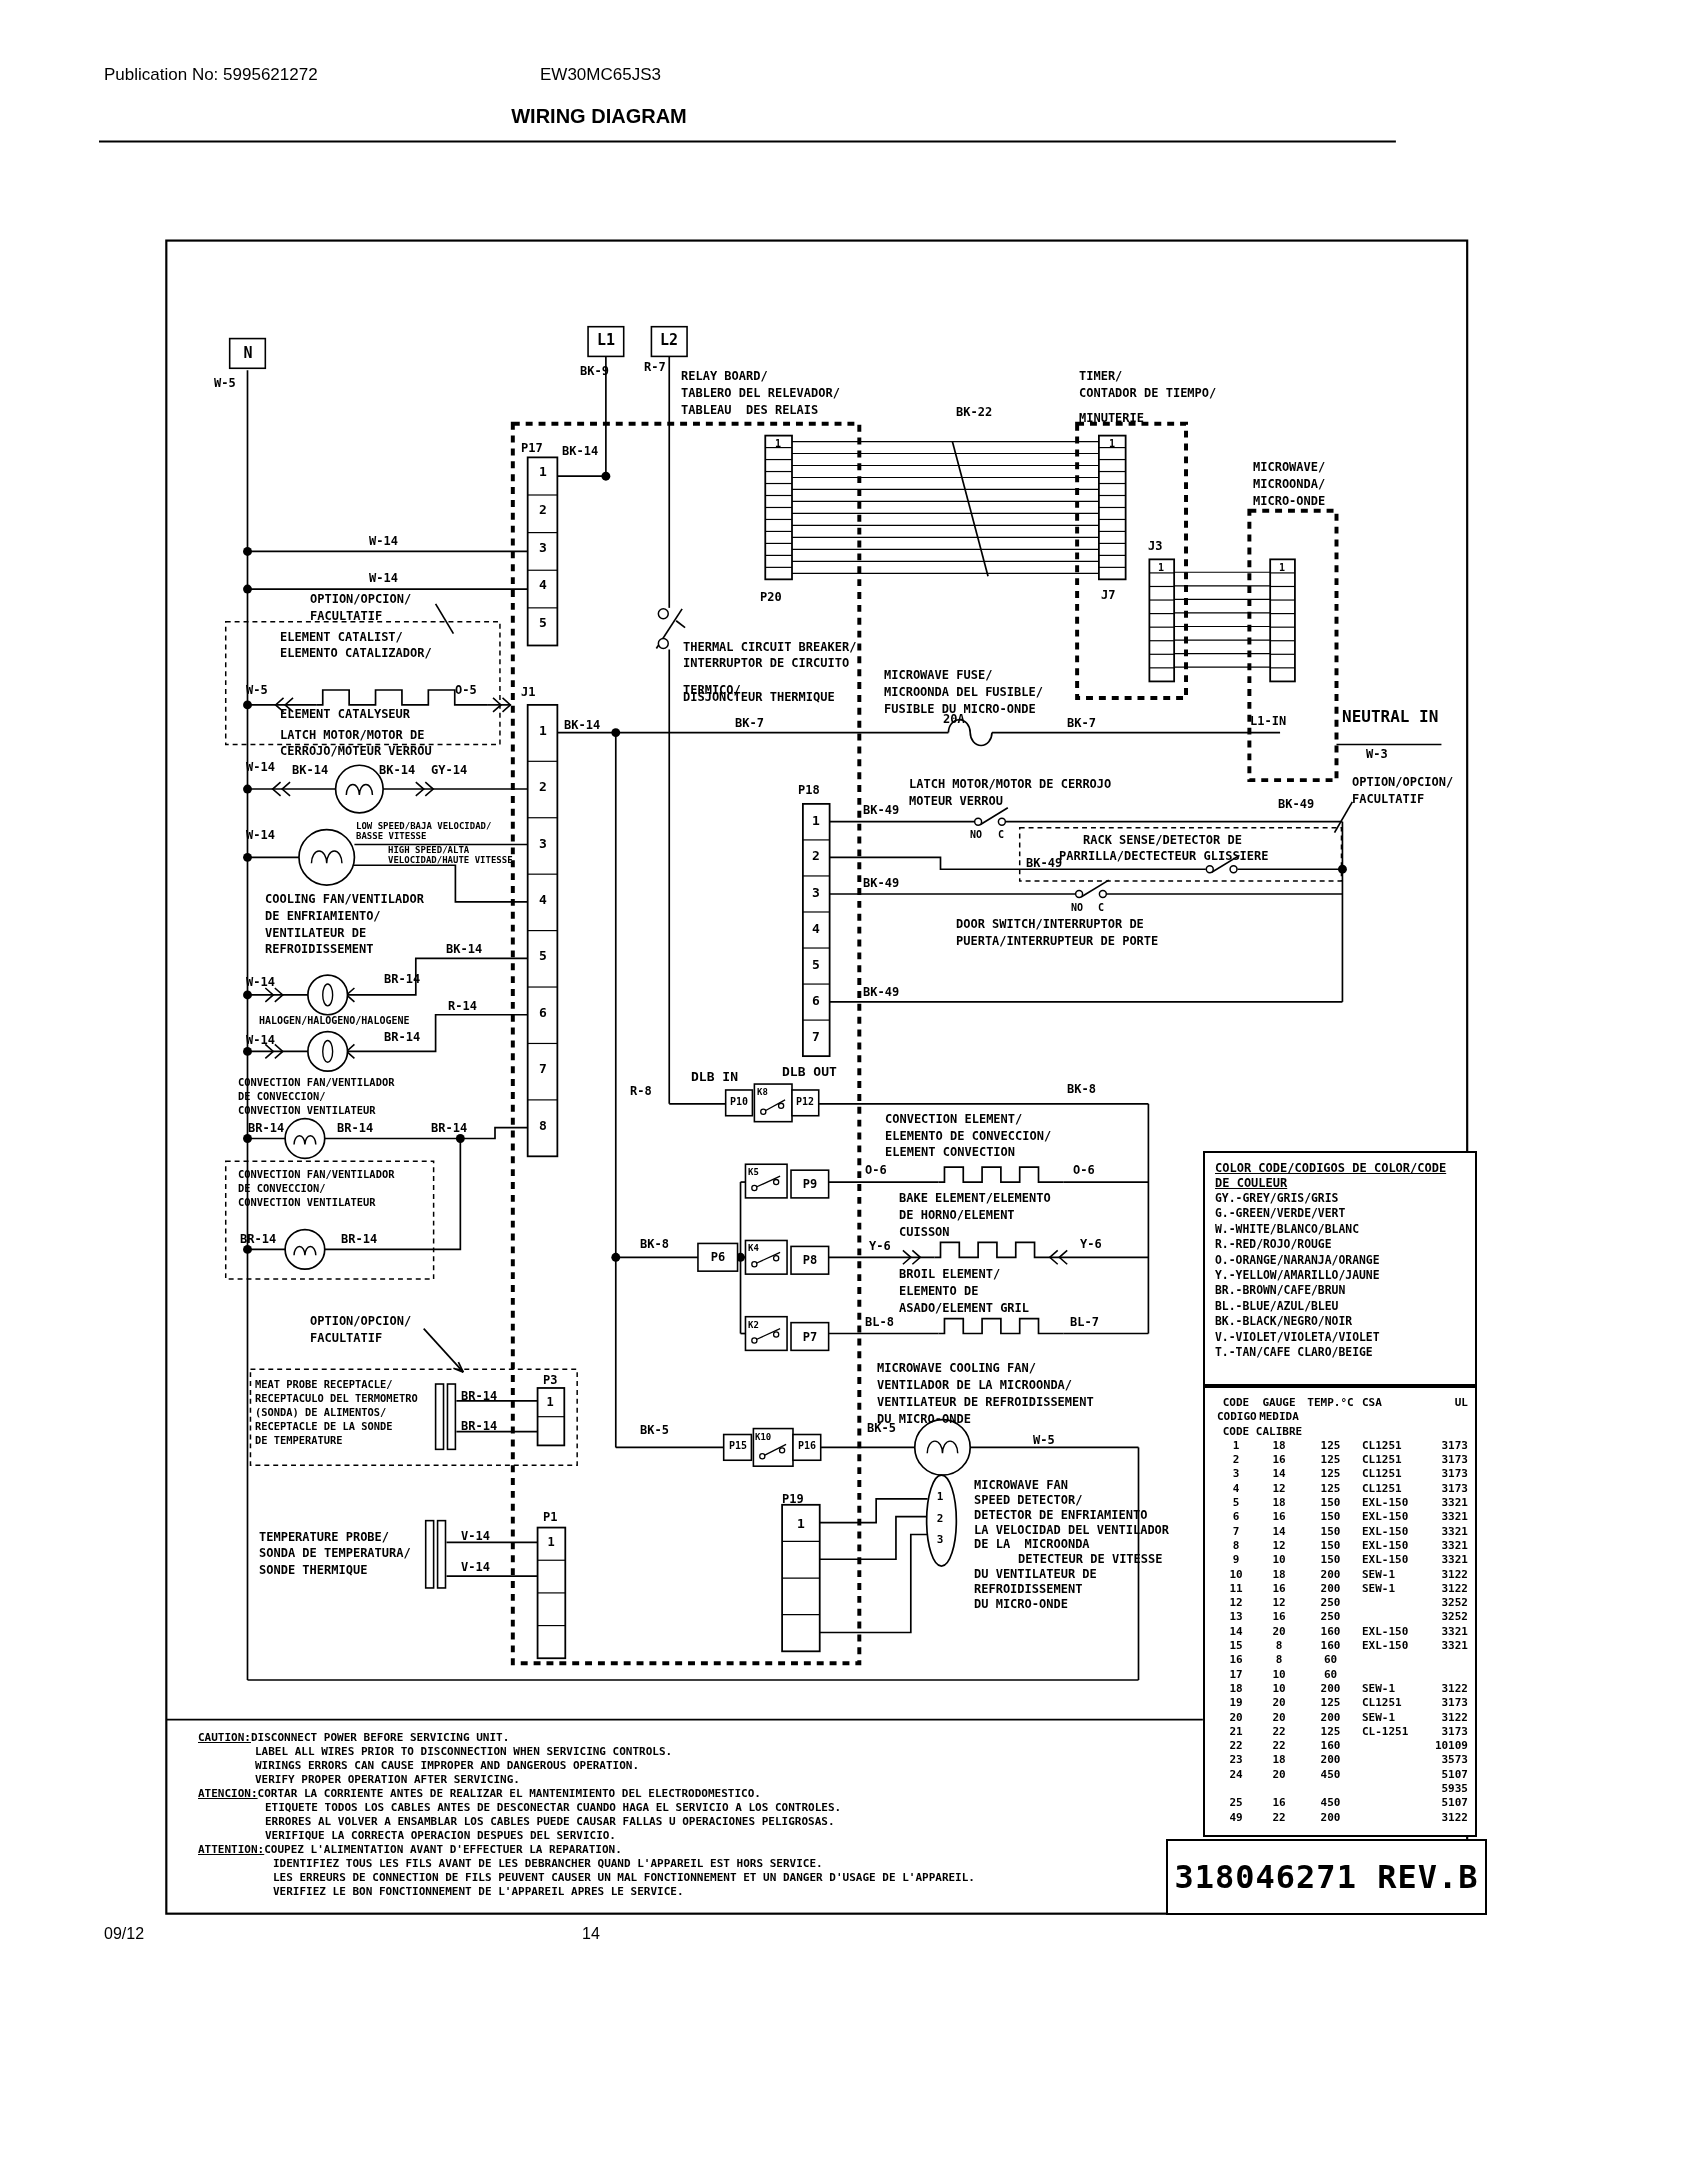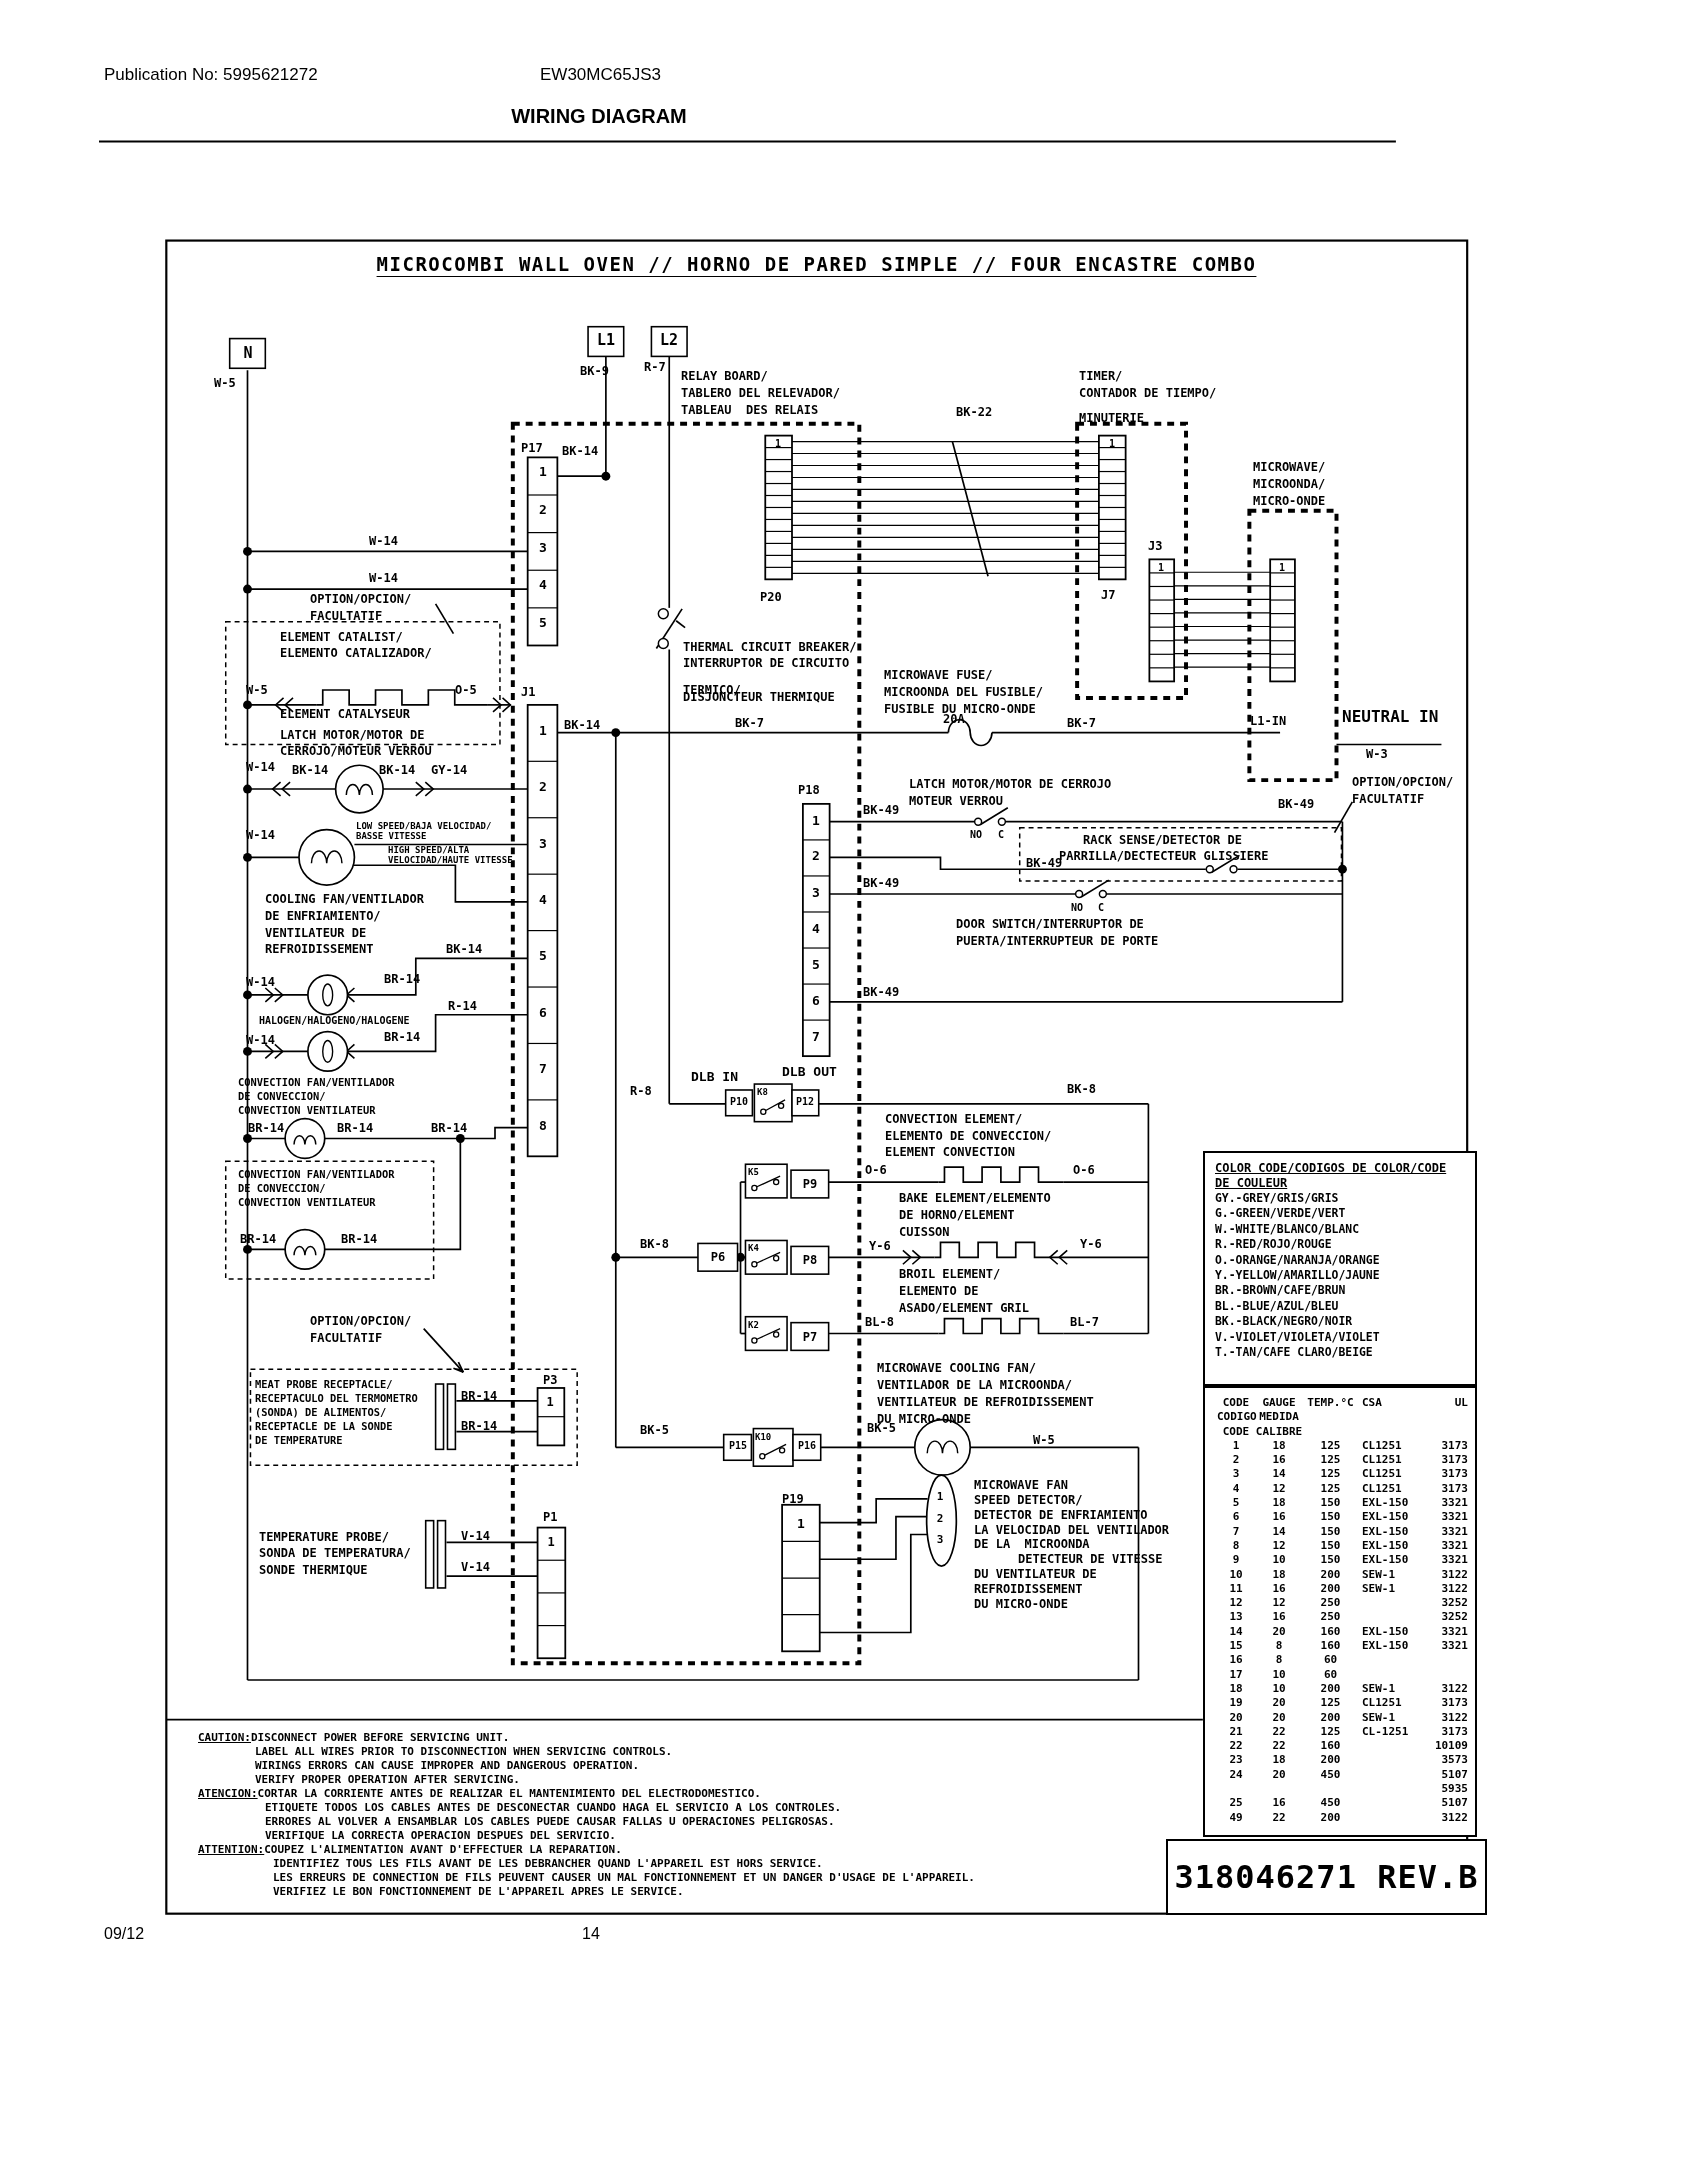--- a/index.html
+++ b/index.html
@@ -300,21 +300,20 @@
       <path d="M297,1268 a5.5,8.8 0 0 1 11,0 a5.5,8.8 0 0 1 11,0" stroke="#000" fill="none" stroke-width="1.5"></path>
       <circle cx="952" cy="1462" r="28" fill="#fff" stroke="#000" stroke-width="1.7"></circle>
       <path d="M936.6,1468 a7.700000000000001,12.320000000000002 0 0 1 15.400000000000002,0 a7.700000000000001,12.320000000000002 0 0 1 15.400000000000002,0" stroke="#000" fill="none" stroke-width="1.5"></path>
       <circle cx="331" cy="1005" r="20" fill="#fff" stroke="#000" stroke-width="1.7"></circle>
       <ellipse cx="331" cy="1005" rx="5" ry="11" stroke="#000" fill="none" stroke-width="1.4"></ellipse>
       <circle cx="331" cy="1062" r="20" fill="#fff" stroke="#000" stroke-width="1.7"></circle>
       <ellipse cx="331" cy="1062" rx="5" ry="11" stroke="#000" fill="none" stroke-width="1.4"></ellipse>
       <ellipse cx="951" cy="1536" rx="15" ry="46" fill="#fff" stroke="#000" stroke-width="1.7"></ellipse>
     </svg>
 
-  <div id="diagram-title">MICROCOMBI WALL OVEN // HORNO DE PARED SIMPLE // FOUR ENCASTRE COMBO</div>
 
   <div id="labels">
       <div class="lbl c" style="left: 248px; top: 346px; font-size: 15px;">N</div>
       <div class="lbl" style="left: 214px; top: 377px; font-size: 12px;">W-5</div>
       <div class="lbl c" style="left: 606px; top: 333px; font-size: 15px;">L1</div>
       <div class="lbl c" style="left: 669px; top: 333px; font-size: 15px;">L2</div>
       <div class="lbl" style="left: 580px; top: 365px; font-size: 12px;">BK-9</div>
       <div class="lbl" style="left: 644px; top: 361px; font-size: 12px;">R-7</div>
       <div class="lbl" style="left: 681px; top: 370px; font-size: 12px;">RELAY BOARD/</div>
       <div class="lbl" style="left: 681px; top: 387px; font-size: 12px;">TABLERO DEL RELEVADOR/</div>

